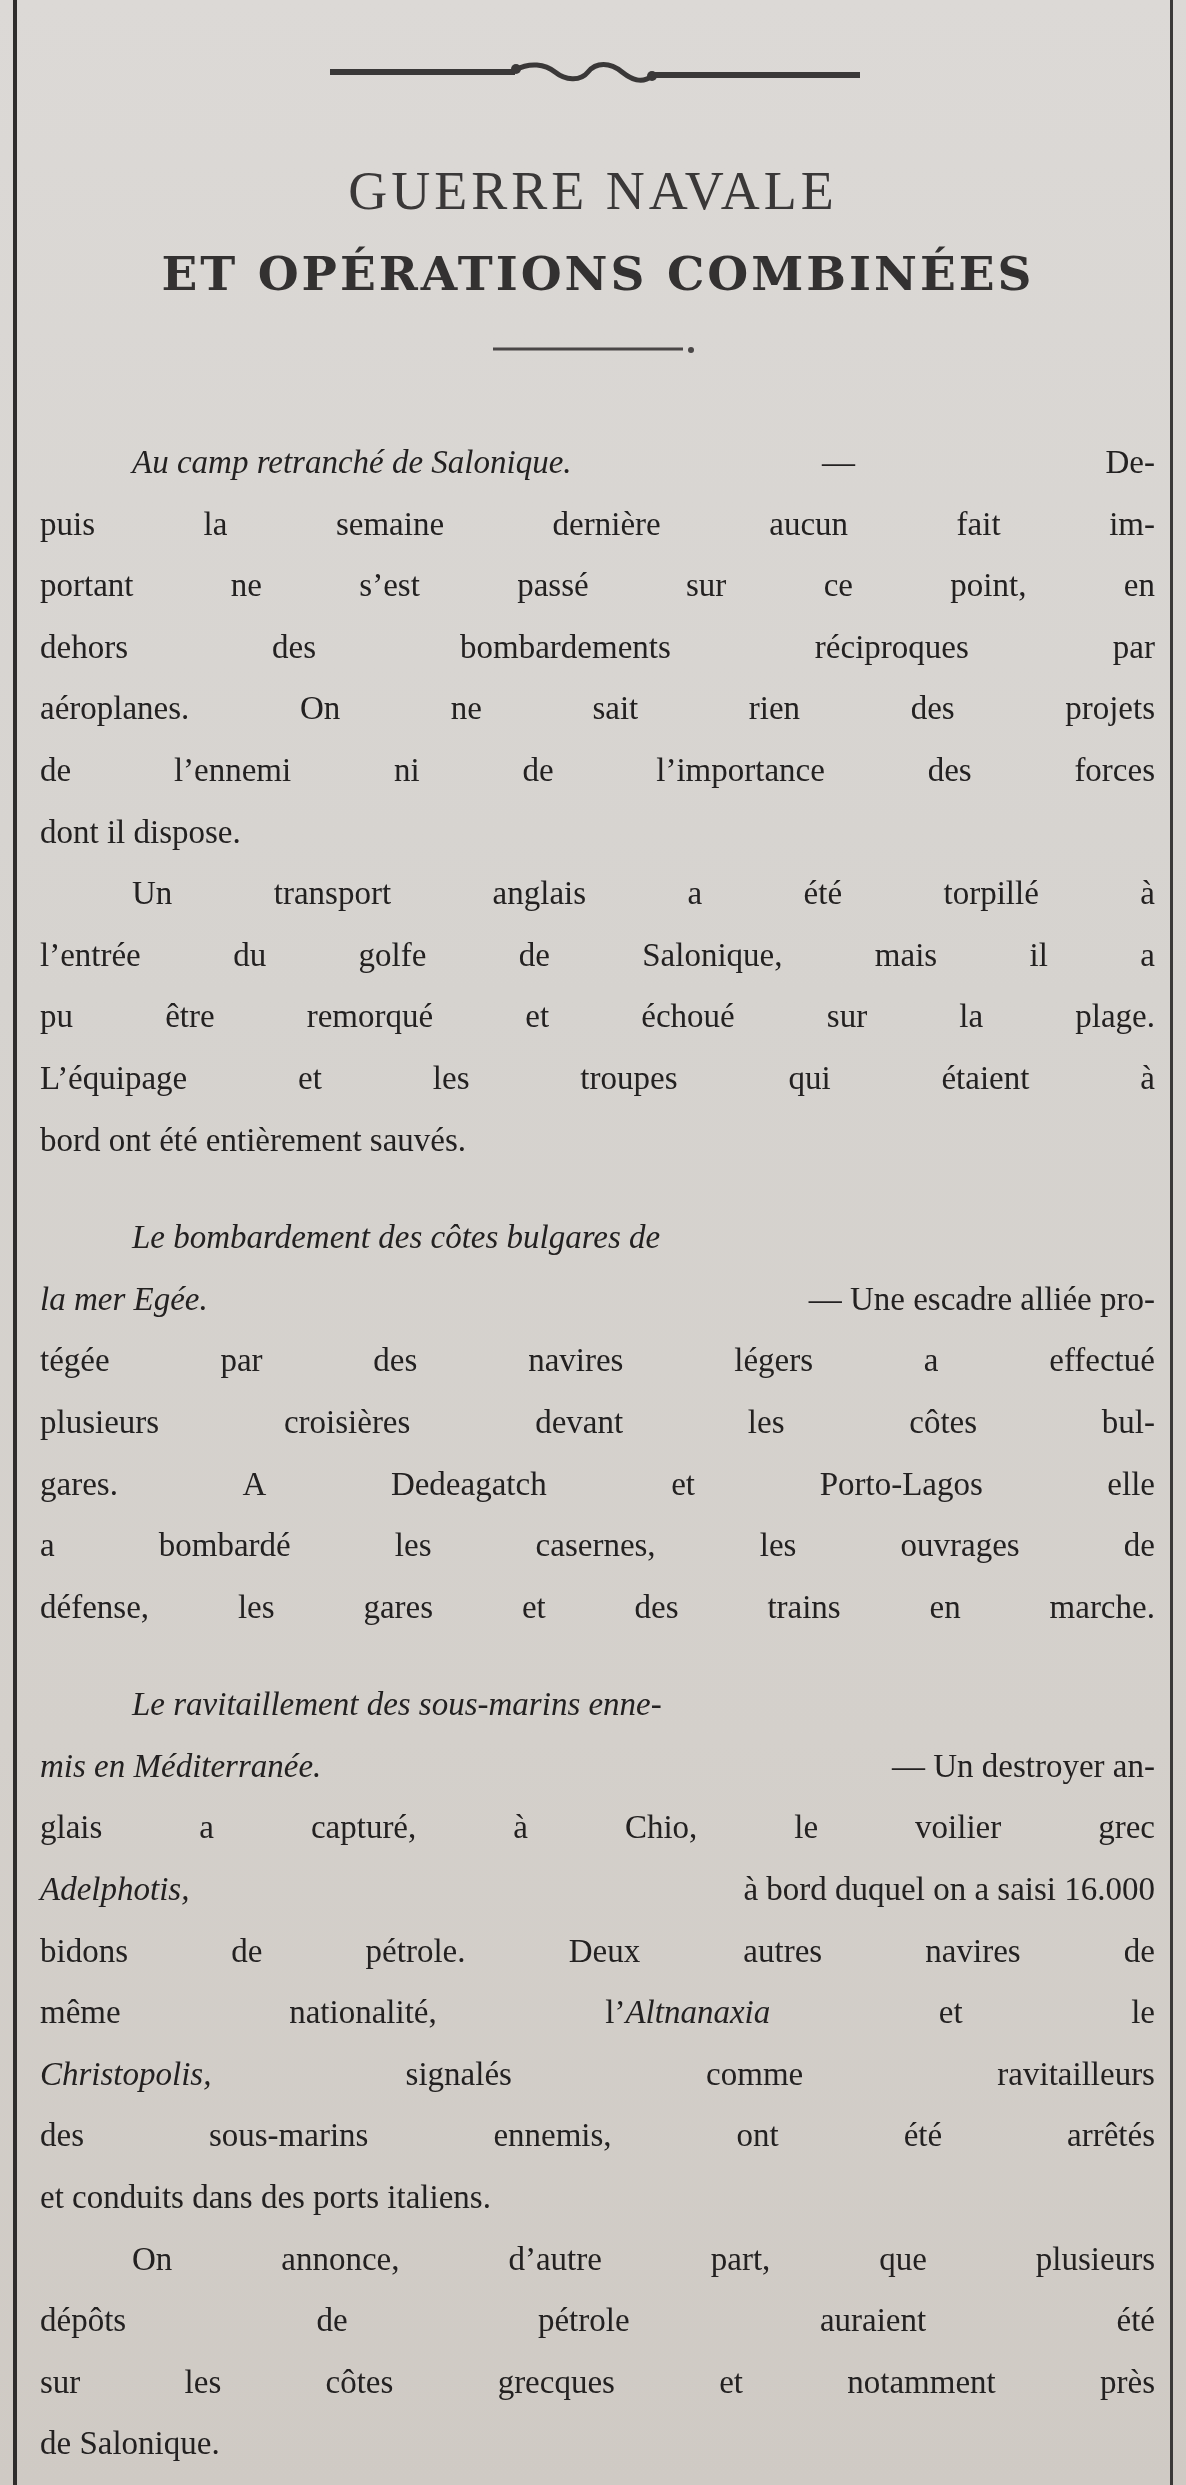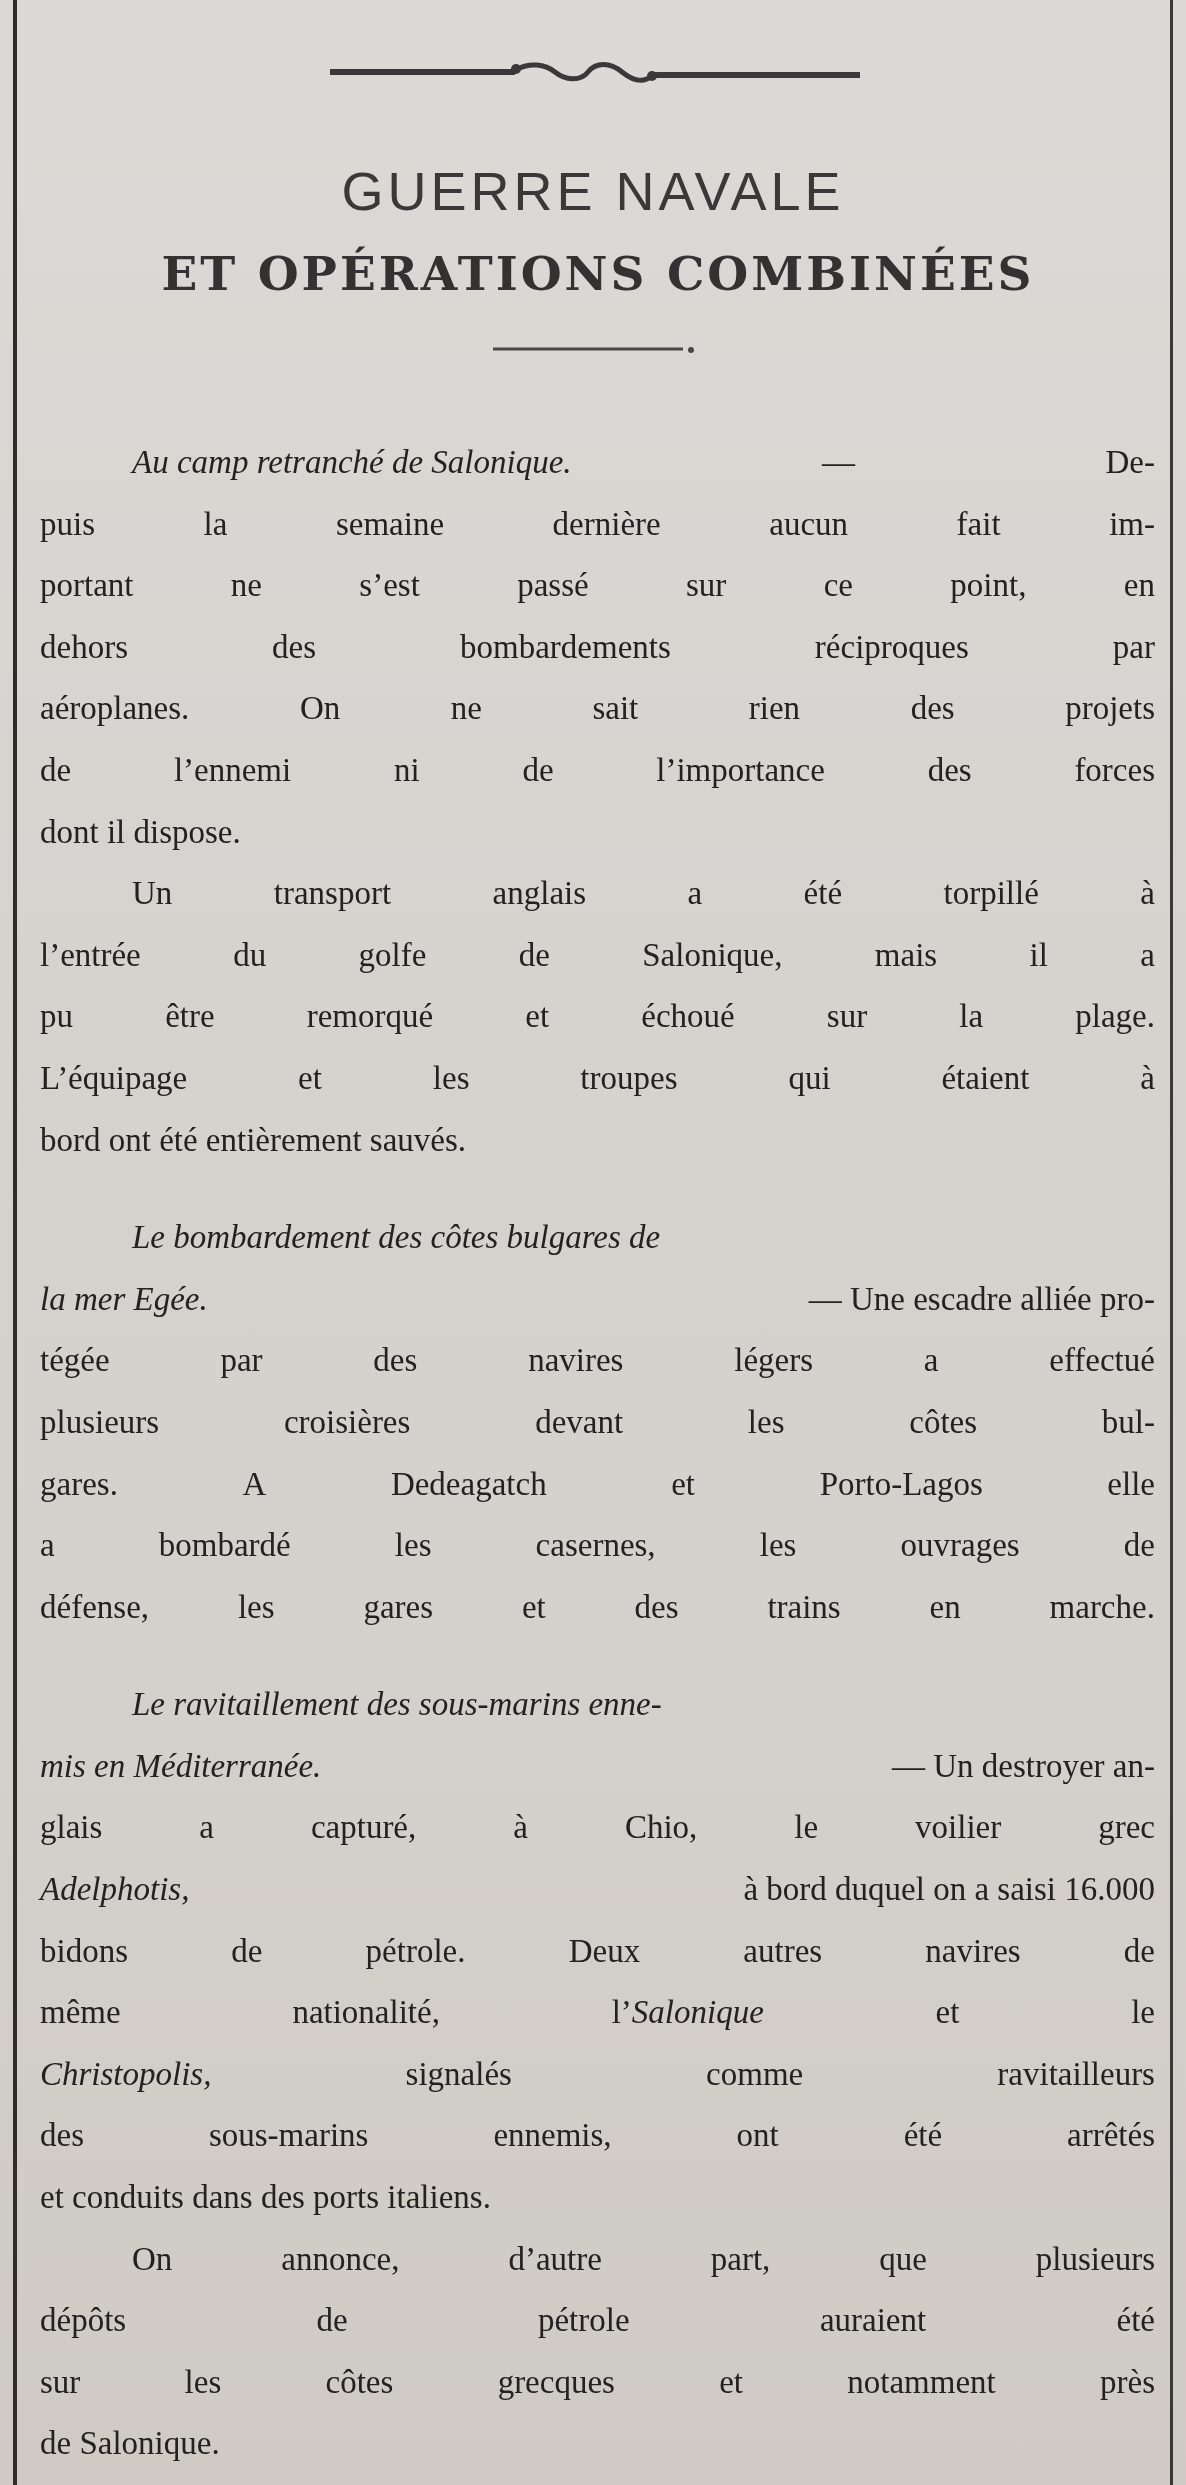--- a/index.html
+++ b/index.html
@@ -11,21 +11,21 @@
   }
   .page {
     position: relative; width: 1186px; height: 2485px;
     background: linear-gradient(180deg, #dcd9d6 0%, #d6d3cf 40%, #d4d0cb 70%, #cfcac4 100%);
   }
   .border-left { position: absolute; left: 13px; top: 0; width: 4px; height: 2485px; background: #2f2d2c; }
   .border-right { position: absolute; left: 1170px; top: 0; width: 3px; height: 2485px; background: #3b3938; }
   .ornament { position: absolute; left: 330px; top: 56px; width: 530px; height: 32px; }
   .title1 {
     position: absolute; left: 0; width: 1186px; top: 160px; text-align: center;
-    font-size: 54px; letter-spacing: 4px; font-family: Liberation Sans, sans-serif; font-weight: normal;
+    font-size: 54px; letter-spacing: 4px; font-family: Liberation Serif, serif; font-weight: normal;
     color: #3a3838; line-height: 62px;
   }
   .title2 {
     position: absolute; left: 0; width: 1196px; top: 244px; text-align: center;
     font-size: 47px; letter-spacing: 3px; font-family: "DejaVu Serif", serif; font-weight: bold;
     color: #333131; line-height: 60px;
   }
   .small-rule { position: absolute; left: 493px; top: 344px; width: 210px; height: 10px; }
   .body-text {
     position: absolute; left: 40px; top: 432px; width: 1115px;
@@ -248,21 +248,21 @@
           <span>de</span>
           <span>pétrole.</span>
           <span>Deux</span>
           <span>autres</span>
           <span>navires</span>
           <span>de</span>
       </div>
       <div class="lineflex">
         <span>même</span>
           <span>nationalité,</span>
-          <span><span>l’</span><i>Salonique</i></span>
+          <span><span>l’</span><i>Altnanaxia</i></span>
           <span>et</span>
           <span>le</span>
       </div>
       <div class="lineflex">
         <i>Christopolis,</i>
           <span>signalés</span>
           <span>comme</span>
           <span>ravitailleurs</span>
       </div>
       <div class="lineflex">

